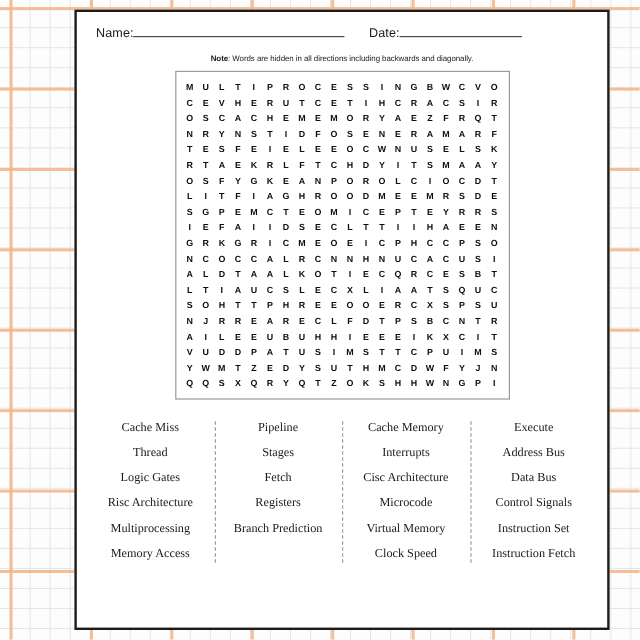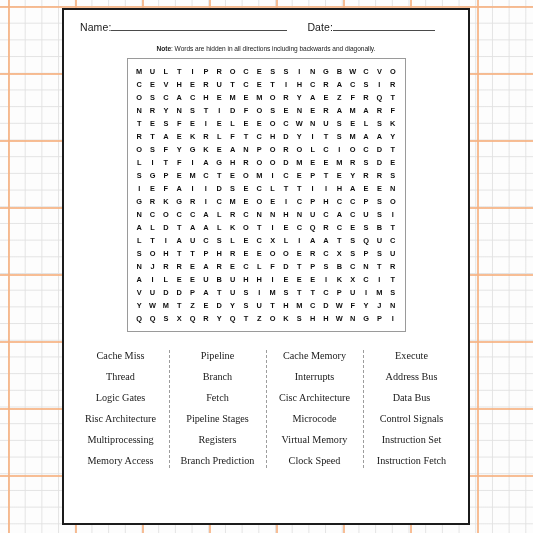--- a/index.html
+++ b/index.html
@@ -35,21 +35,21 @@
       8px 6px,
       8px 6px,
       8px 6px;
   }
 
   
   #page {
     position: absolute;
     left: 62px;
     top: 8px;
-    width: 408px;
+    width: 446px;
     height: 517px;
     background: #ffffff;
     border: 2.2px solid #1b1b1b;
     box-sizing: border-box;
     overflow: hidden;
   }
 
   .name-date-row {
     display: flex;
     align-items: baseline;
@@ -622,23 +622,22 @@
       <div class="word-col">
         <div class="word">Cache Miss</div>
         <div class="word">Thread</div>
         <div class="word">Logic Gates</div>
         <div class="word">Risc Architecture</div>
         <div class="word">Multiprocessing</div>
         <div class="word">Memory Access</div>
       </div>
       <div class="word-col">
         <div class="word">Pipeline</div>
-        <div class="word">Branch</div>
+        <div class="word">Stages</div>
         <div class="word">Fetch</div>
-        <div class="word">Pipeline Stages</div>
         <div class="word">Registers</div>
         <div class="word">Branch Prediction</div>
       </div>
       <div class="word-col">
         <div class="word">Cache Memory</div>
         <div class="word">Interrupts</div>
         <div class="word">Cisc Architecture</div>
         <div class="word">Microcode</div>
         <div class="word">Virtual Memory</div>
         <div class="word">Clock Speed</div>

